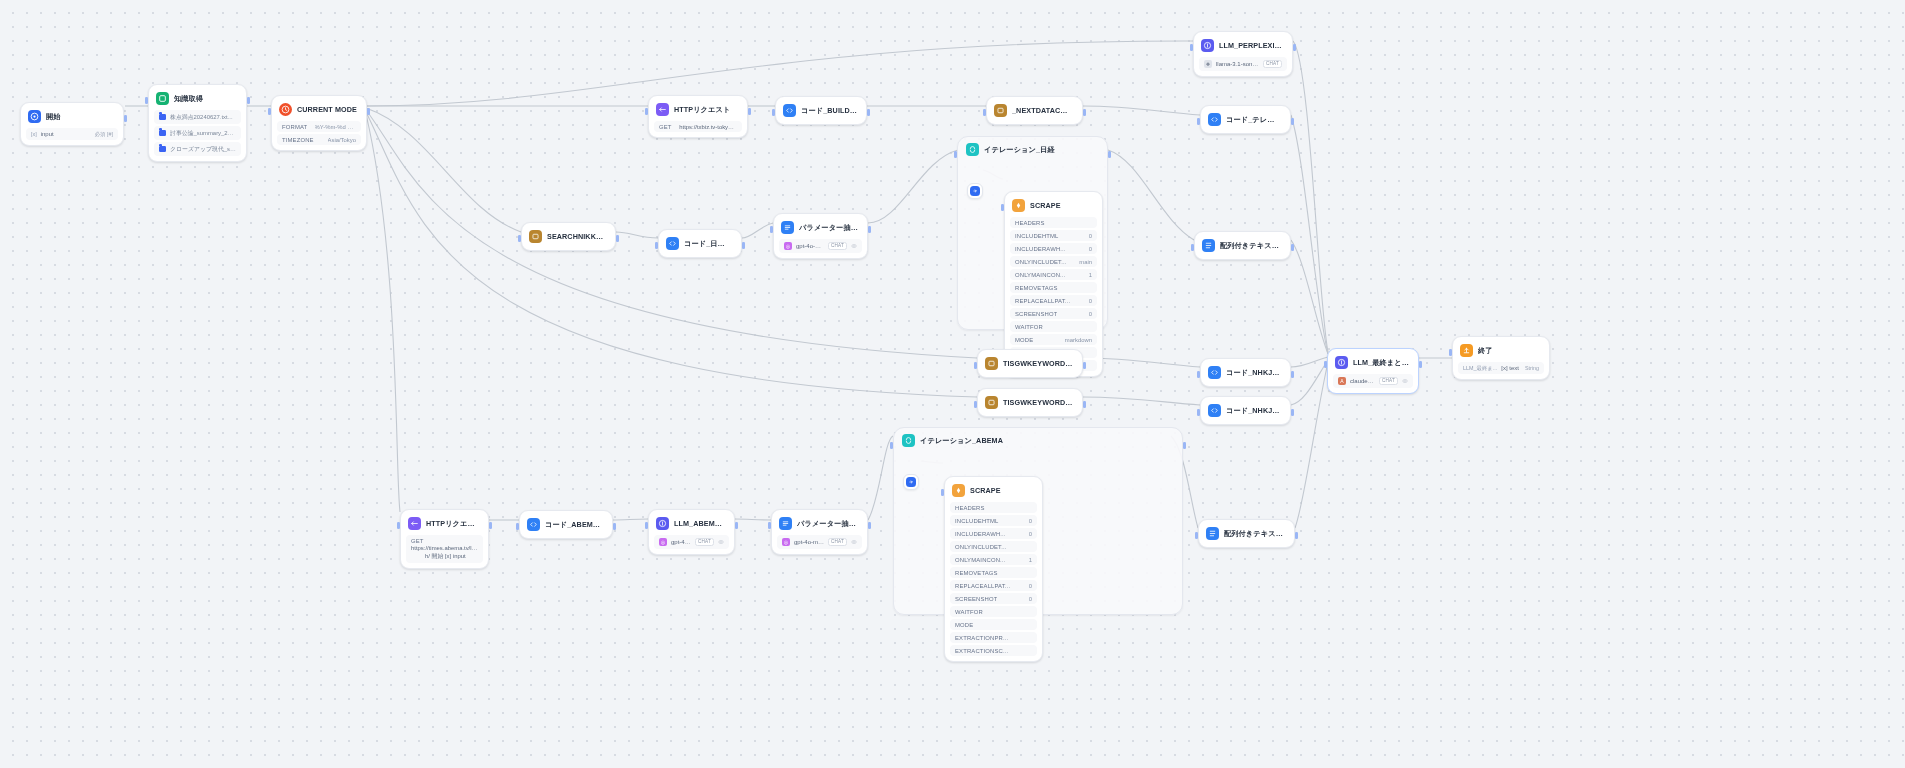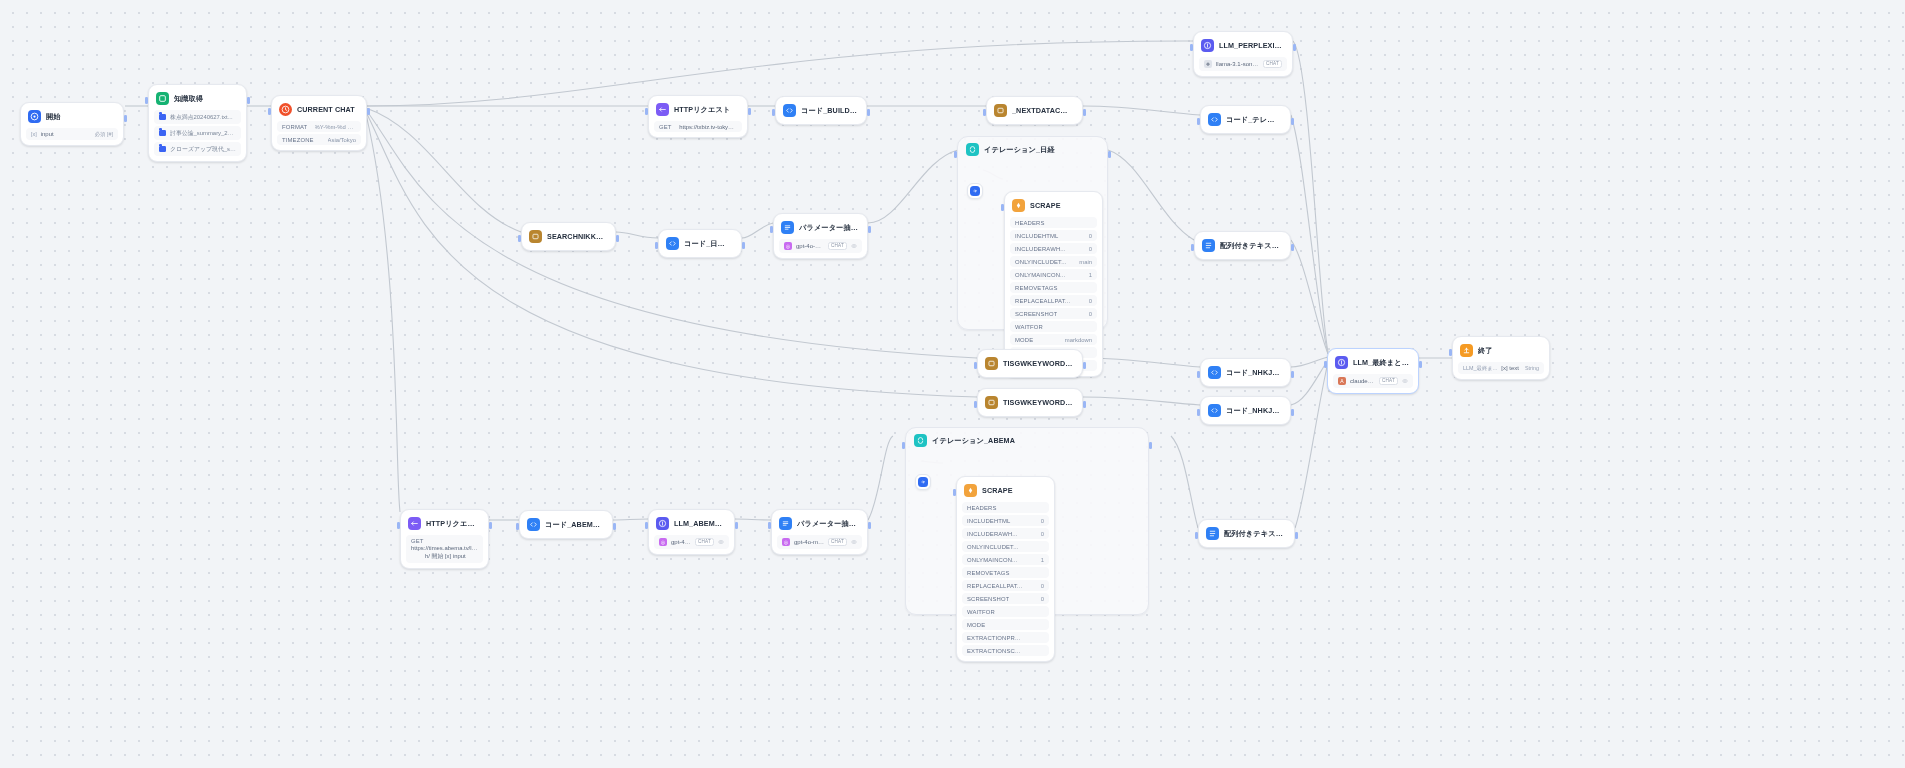--- a/index.html
+++ b/index.html
@@ -220,21 +220,21 @@
   <div class="node" style="left:271px; top:95px; width:96px;">
     <div class="port in"></div>
     <div class="port out"></div>
     <div class="nhead">
       <span class="nicon" style="background:#f0502a; border-radius:50%;">
         <svg viewBox="0 0 16 16">
             <circle cx="8" cy="8" r="6" fill="none" stroke="#fff" stroke-width="1.5"></circle>
             <path d="M8 5v3.2l2.2 1.3" stroke="#fff" stroke-width="1.5" fill="none" stroke-linecap="round"></path>
           </svg>
       </span>
-      <span class="ntitle">CURRENT CHAT</span>
+      <span class="ntitle">CURRENT MODE</span>
     </div>
     <div class="nbody">
       <div class="prow">
         <span class="pkey">FORMAT</span>
         <span class="pval">%Y-%m-%d %H:%M:%S</span>
       </div>
       <div class="prow">
         <span class="pkey">TIMEZONE</span>
         <span class="pval">Asia/Tokyo</span>
       </div>
@@ -638,21 +638,21 @@
         <span class="mname">gpt-4o-mini-202...</span>
         <span class="badge">CHAT</span>
         <svg class="eye" viewBox="0 0 16 16">
             <ellipse cx="8" cy="8" rx="6" ry="4" fill="none" stroke="#7b8799" stroke-width="1.4"></ellipse>
             <circle cx="8" cy="8" r="1.7" fill="#7b8799"></circle>
           </svg>
       </div>
     </div>
   </div>
 
-  <div class="iter" style="left:893px; top:427px; width:244px; height:188px;margin-left:12px;">
+  <div class="iter" style="left:893px; top:427px; width:290px; height:188px;">
     <div class="port in" style="top:14px;"></div>
     <div class="port out" style="top:14px;"></div>
     <div class="iterhead">
       <span class="nicon" style="background:#1ec3c3;">
         <svg viewBox="0 0 16 16">
             <path d="M4 6.5A4 4 0 0 1 12 7M12 9.5A4 4 0 0 1 4 9" stroke="#fff" stroke-width="1.4" fill="none" stroke-linecap="round"></path>
           </svg>
       </span>
       <span class="ntitle">イテレーション_ABEMA</span>
     </div>

